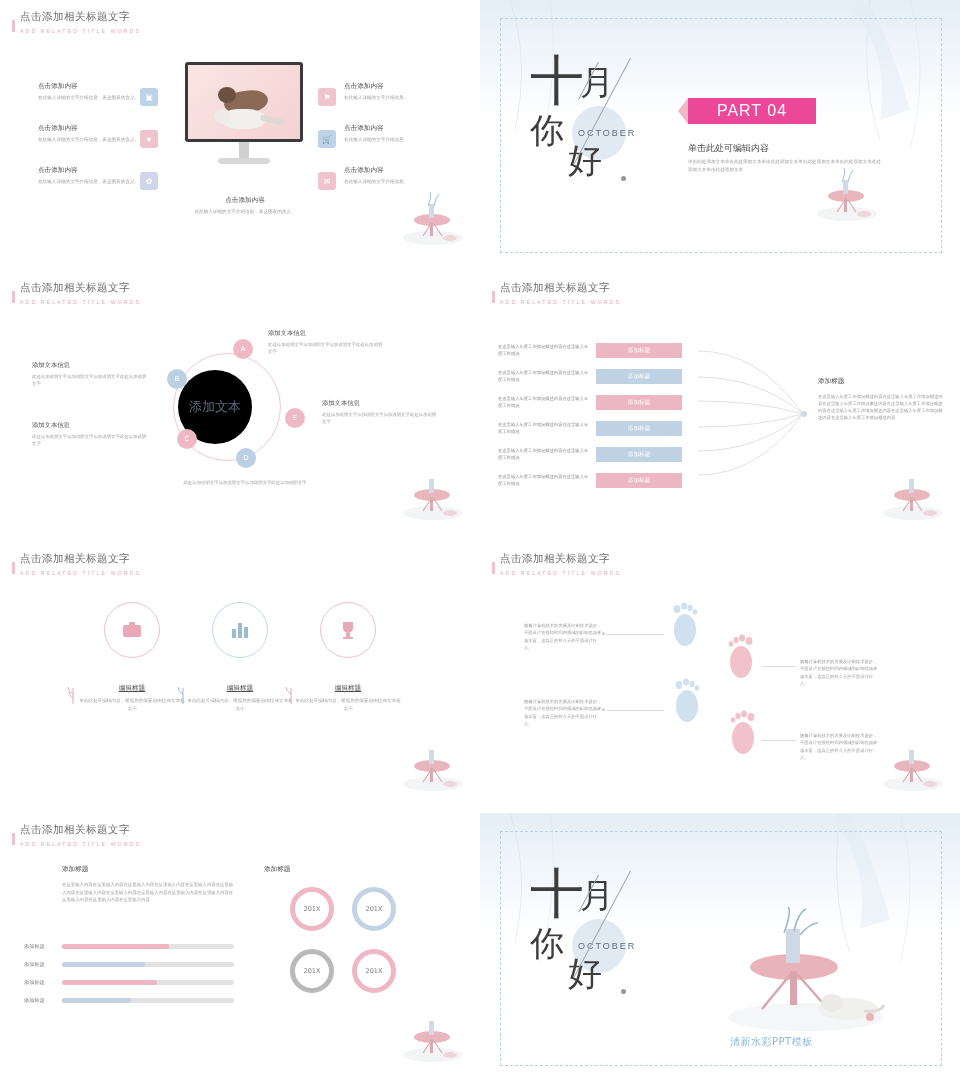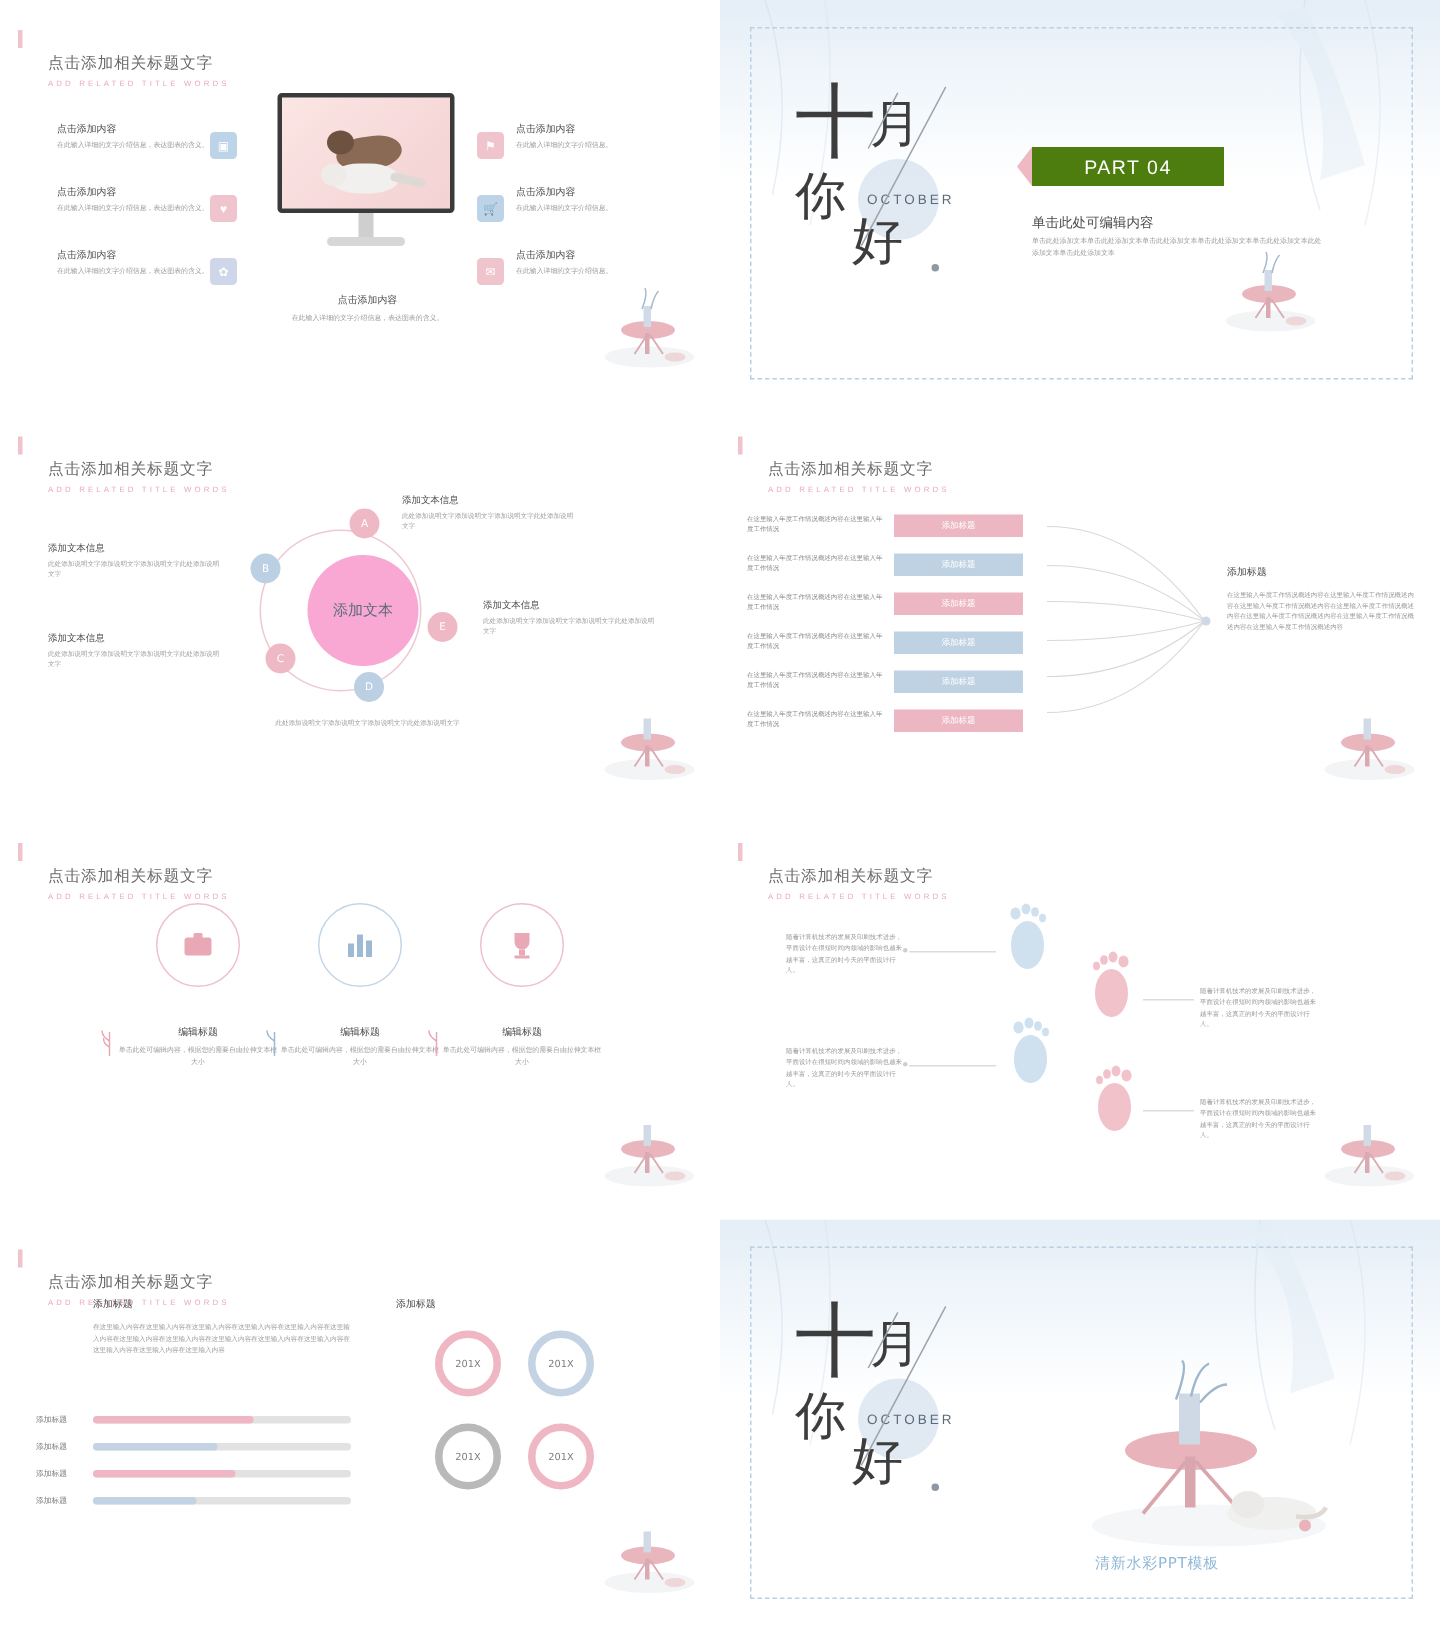--- a/index.html
+++ b/index.html
@@ -12,21 +12,21 @@
   .deck {
     position: relative;
     width: 960px; height: 1084px;
     display: grid;
     grid-template-columns: 480px 480px;
     grid-template-rows: 271px 271px 271px 271px;
   }
   .slide { position: relative; overflow: hidden; background: #fff; }
 
   
-  .slide-title { position: absolute; left: 20px; top: 35px; margin-left: 12px; }
+  .slide-title { position: absolute; left: 20px; top: 10px; }
   .slide-title .cn {
     font-size: 10.5px; color: #6b6b6b; letter-spacing: .5px;
     font-family: "DejaVu Sans", sans-serif;
   }
   .slide-title .en {
     margin-top: 4px;
     font-size: 5.2px; color: #e8a9b5; letter-spacing: 2.1px;
   }
   .title-underline {
     position: absolute; left: 12px; top: 20px;
@@ -104,21 +104,21 @@
     position: absolute; left: 98px; top: 128px;
     font-size: 9px; letter-spacing: 2px; color: #5c6b7a;
   }
   .slash {
     position: absolute; width: 1.4px; background: #9aa4ae;
     transform: rotate(28deg); transform-origin: top;
   }
   .dot-end { position: absolute; width: 5px; height: 5px; border-radius: 50%; background: #8d98a3; }
   .ribbon {
     position: absolute; left: 208px; top: 98px; width: 128px; height: 26px;
-    background: #4d7c0f; color: #fff; font-size: 13px;
+    background: #ec4899; color: #fff; font-size: 16px;
     display: flex; align-items: center; justify-content: center; letter-spacing: 1px;
   }
   .ribbon:before {
     content: ""; position: absolute; left: -10px; top: 0;
     border-top: 13px solid transparent; border-bottom: 13px solid transparent;
     border-right: 10px solid #efb9c3;
   }
   .sec-h { position: absolute; left: 208px; top: 142px; font-size: 9px; color: #4a4a4a; font-family:"DejaVu Sans",sans-serif;}
   .sec-p { position: absolute; left: 208px; top: 158px; width: 196px; font-size: 4.6px; color: #9a9a9a; line-height: 1.7; font-family:"DejaVu Sans",sans-serif;}
   .node {
@@ -146,21 +146,21 @@
   .p-blue { background: #bfd2e3; }
 
   
   .circ {
     position: absolute; width: 56px; height: 56px; border-radius: 50%;
     display: flex; align-items: center; justify-content: center;
   }
   .c-pink { border: 1.6px solid #eec0cb; color: #e7a7b4; }
   .c-blue { border: 1.6px solid #c3d6e7; color: #9dbad4; }
   .cbox { position: absolute; width: 110px; text-align: center; }
-  .cbox .ct { font-size: 6.6px; color: #4a4a4a; margin-bottom: 4px; font-family:"DejaVu Sans",sans-serif;}
+  .cbox .ct { font-size: 6.6px; color: #4a4a4a; margin-bottom: 4px; font-family:"DejaVu Sans",sans-serif;text-decoration:underline;}
   .cbox .cb { font-size: 4.6px; color: #9d9d9d; line-height: 1.7; font-family:"DejaVu Sans",sans-serif;}
   .fp-txt { position: absolute; width: 78px; font-size: 4.3px; color: #9a9a9a; line-height: 1.7; font-family:"DejaVu Sans",sans-serif;}
   .leadline { position: absolute; height: 1px; background: #dcdcdc; }
   .leaddot { position: absolute; width: 3px; height: 3px; border-radius: 50%; background: #cfcfcf; }
   .donut {
     position: absolute; width: 44px; height: 44px; border-radius: 50%;
     display: flex; align-items: center; justify-content: center;
     font-size: 6.5px; color: #7d7d7d; font-family:"DejaVu Sans",sans-serif;text-align:center;
   }
 
@@ -286,21 +286,21 @@
   </div>
 
   <div class="slide">
     <div class="title-underline"></div>
     <div class="slide-title">
       <div class="cn">点击添加相关标题文字</div>
       <div class="en">ADD RELATED TITLE WORDS</div>
     </div>
 
     <div style="position:absolute;left:173px;top:82px;width:108px;height:108px;border-radius:50%;border:1.2px solid #eec8d1"></div>
-    <div style="position:absolute;left:205px;top:99px;width:74px;height:74px;border-radius:50%;background:#f9a8d4;color:#5a6b7a;font-size:10px;display:flex;align-items:center;justify-content:center">添加文本</div>
+    <div style="position:absolute;left:178px;top:99px;width:74px;height:74px;border-radius:50%;background:#000000;color:#5a6b7a;font-size:13px;display:flex;align-items:center;justify-content:center">添加文本</div>
 
     <div class="node n-pink" style="left:233px; top:68px;">A</div>
     <div class="node n-blue" style="left:167px; top:98px;">B</div>
     <div class="node n-pink" style="left:177px; top:158px;">C</div>
     <div class="node n-blue" style="left:236px; top:177px;">D</div>
     <div class="node n-pink" style="left:285px; top:137px;">E</div>
 
     <div class="txtblk" style="left:268px; top:58px;">
       <div class="t">添加文本信息</div>
       <div class="b">此处添加说明文字添加说明文字添加说明文字此处添加说明文字</div>

